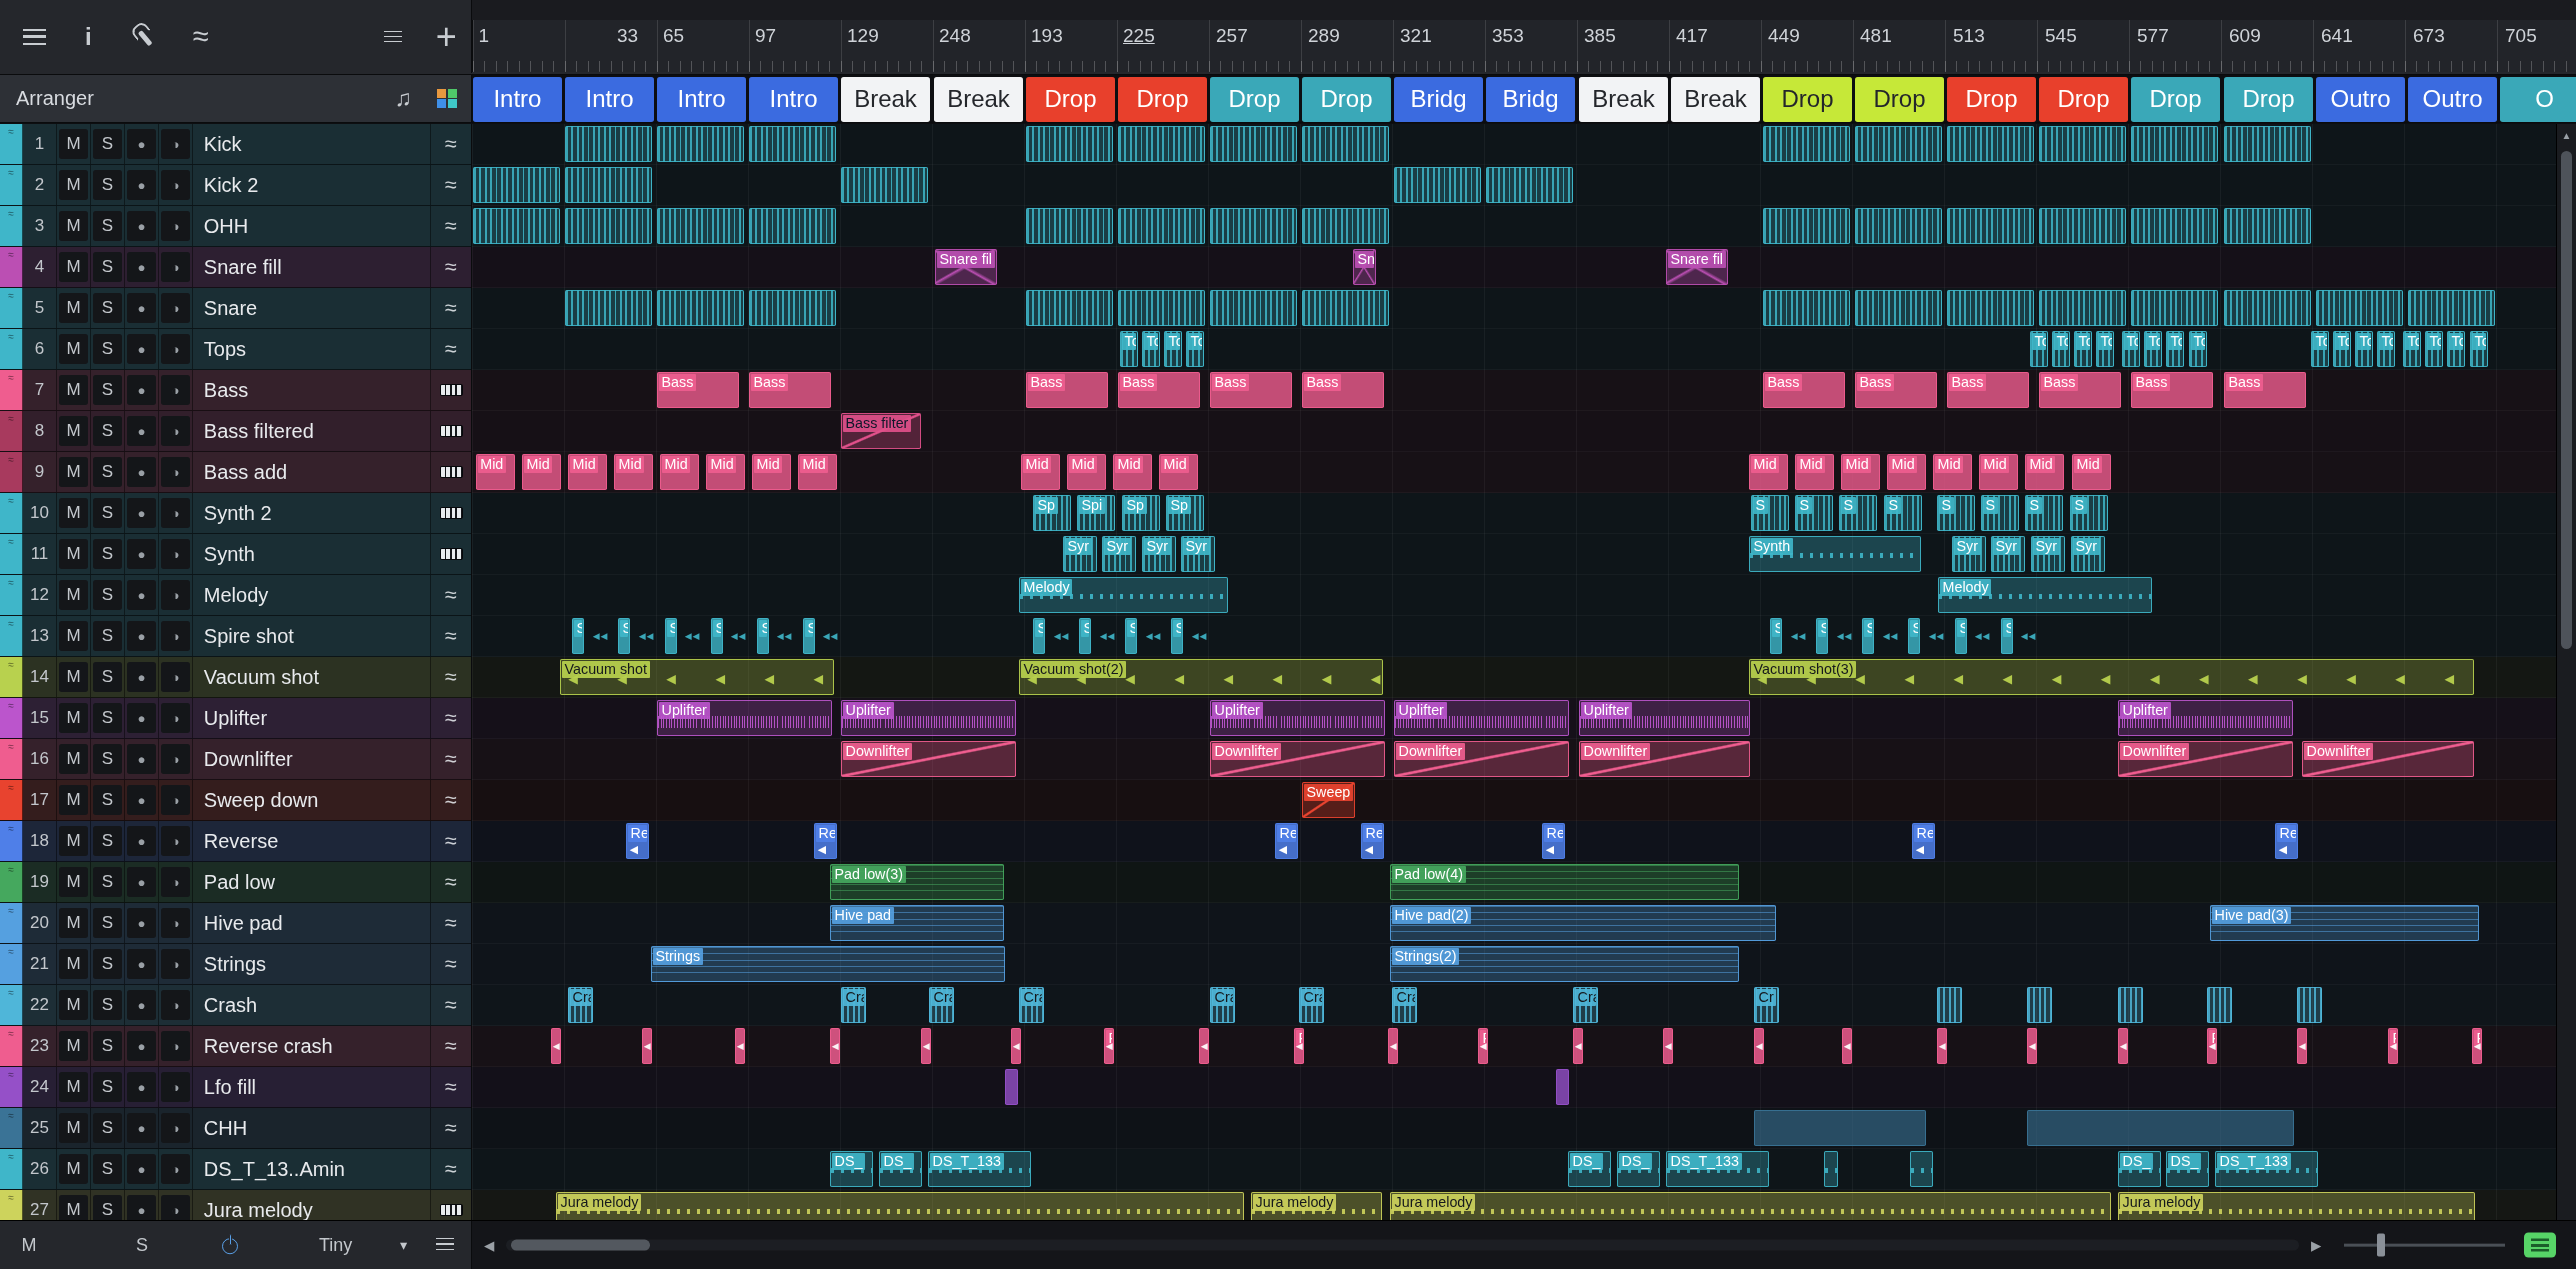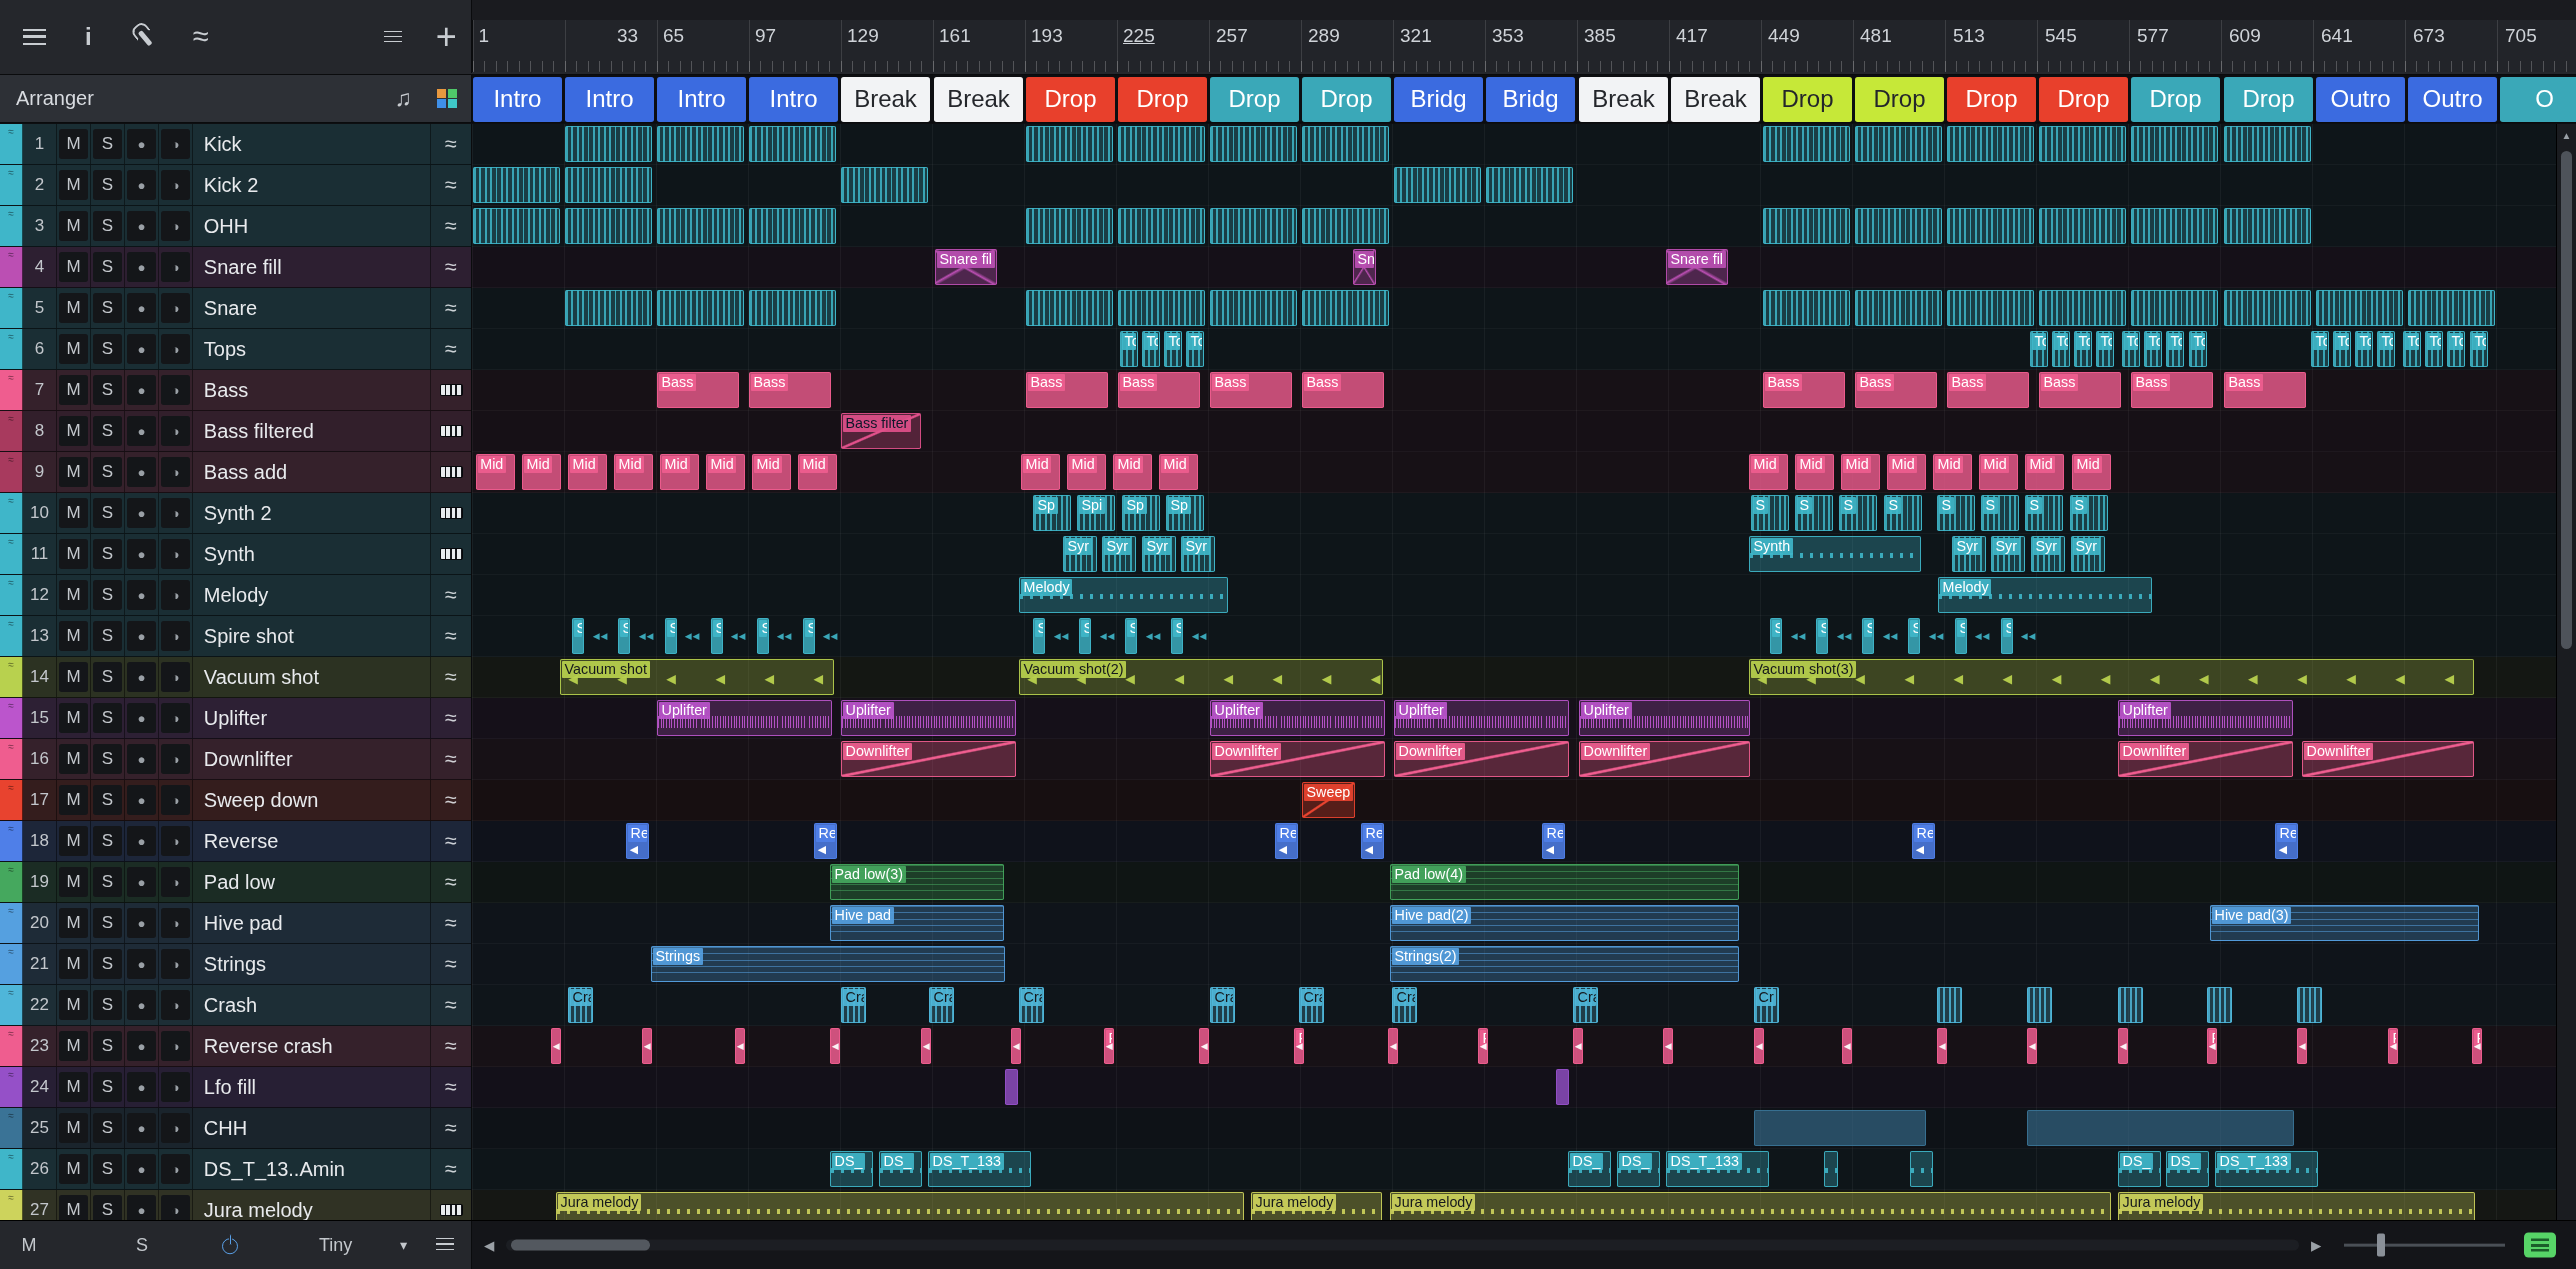--- a/index.html
+++ b/index.html
@@ -134,21 +134,21 @@
         <span class="tbicon plus">+</span>
       </span>
     </div>
     <div id="ruler-cap"></div>
     <div id="ruler">
         <span class="rnum" style="left: 5.4px;">1</span>
         <span class="rnum" style="left: 100px; margin-left: 44px;">33</span>
         <span class="rnum" style="left: 190px;">65</span>
         <span class="rnum" style="left: 282px;">97</span>
         <span class="rnum" style="left: 374px;">129</span>
-        <span class="rnum" style="left: 466px;">161</span>
+        <span class="rnum" style="left: 466px;">248</span>
         <span class="rnum" style="left: 558px;">193</span>
         <span class="rnum" style="left: 650px; text-decoration: underline;">225</span>
         <span class="rnum" style="left: 743px;">257</span>
         <span class="rnum" style="left: 835px;">289</span>
         <span class="rnum" style="left: 927px;">321</span>
         <span class="rnum" style="left: 1019px;">353</span>
         <span class="rnum" style="left: 1111px;">385</span>
         <span class="rnum" style="left: 1203px;">417</span>
         <span class="rnum" style="left: 1295px;">449</span>
         <span class="rnum" style="left: 1387px;">481</span>
@@ -1258,21 +1258,21 @@
             <span class="clb" style="color: rgb(255, 255, 255);">Pad low(3)</span>
           </div>
           <div class="clip p-wave" style="left: 918px; width: 349px; --c: 69,168,94;">
             <span class="clb" style="color: rgb(255, 255, 255);">Pad low(4)</span>
           </div>
         </div>
         <div class="tlrow" style="background: rgba(85, 160, 224, 0.05);">
           <div class="clip p-wave" style="left: 358px; width: 174px; --c: 85,160,224;">
             <span class="clb" style="color: rgb(255, 255, 255);">Hive pad</span>
           </div>
-          <div class="clip p-wave" style="left: 918px; width: 349px; --c: 85,160,224;">
+          <div class="clip p-wave" style="left: 918px; width: 386px; --c: 85,160,224;">
             <span class="clb" style="color: rgb(255, 255, 255);">Hive pad(2)</span>
           </div>
           <div class="clip p-wave" style="left: 1738px; width: 269px; --c: 85,160,224;">
             <span class="clb" style="color: rgb(255, 255, 255);">Hive pad(3)</span>
           </div>
         </div>
         <div class="tlrow" style="background: rgba(85, 160, 224, 0.05);">
           <div class="clip p-wave" style="left: 179px; width: 354px; --c: 85,160,224;">
             <span class="clb" style="color: rgb(255, 255, 255);">Strings</span>
           </div>

